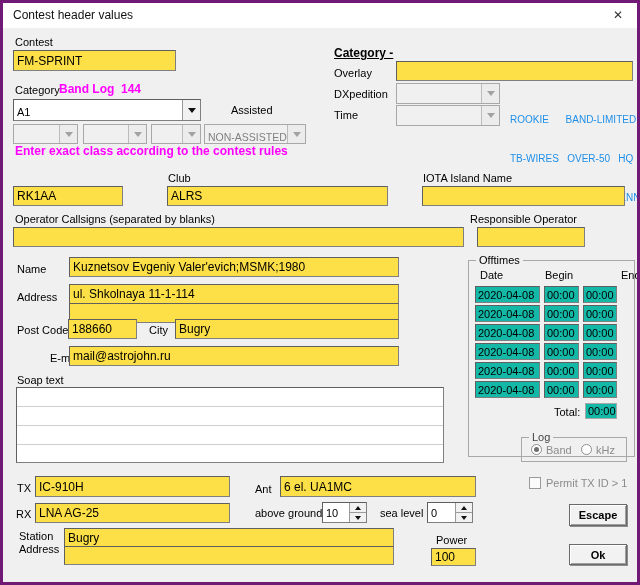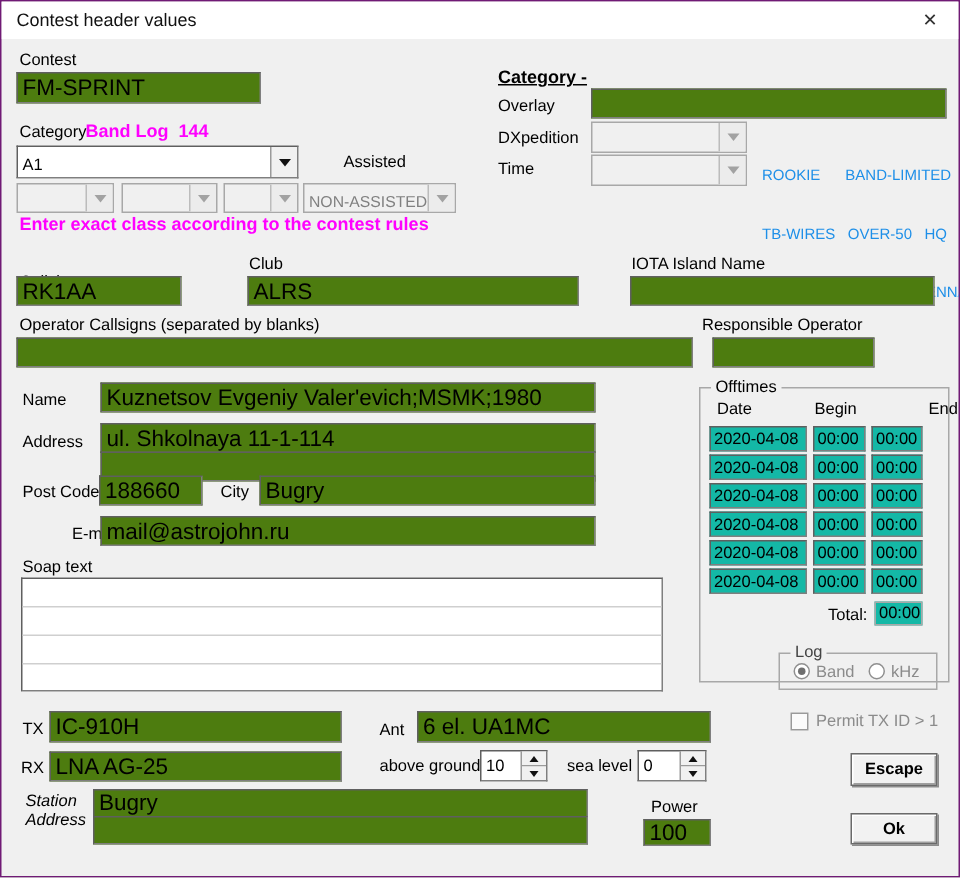--- a/index.html
+++ b/index.html
@@ -1,28 +1,28 @@
 <!DOCTYPE html>
 <html><head>
 <meta charset="utf-8">
 <style>
   html,body{margin:0;padding:0;background:#c8c8c8;}
   .win{position:relative;width:640px;height:585px;background:#f0f0f0;
-       font-family:"Liberation Sans",sans-serif;border:1px solid #701a75;box-sizing:border-box;overflow:hidden;}
+       font-family:"Liberation Sans",sans-serif;border:3px solid #701a75;box-sizing:border-box;overflow:hidden;}
   .titlebar{position:absolute;left:0;top:0;width:100%;height:25px;background:#ffffff;}
   .title{position:absolute;left:10px;top:5px;font-size:12px;color:#111;}
   .closebtn{position:absolute;right:4px;top:2px;width:30px;height:21px;text-align:center;
             line-height:21px;font-size:12px;color:#333;}
   .lbl{position:absolute;font-size:11px;color:#000;white-space:pre;line-height:13px;}
   .b{font-weight:bold;}
   .magenta{font-weight:bold;}
   .underl{text-decoration:underline;}
   .gray{color:#8b8b8b;}
-  .tb{position:absolute;background:#4d7c0f;border:1px solid #7f7f7f;border-top-color:#5f5f5f;border-left-color:#5f5f5f;
-      box-sizing:border-box;font-size:15px;color:#000;display:flex;align-items:center;
+  .tb{position:absolute;background:#fde047;border:1px solid #7f7f7f;border-top-color:#5f5f5f;border-left-color:#5f5f5f;
+      box-sizing:border-box;font-size:12px;color:#000;display:flex;align-items:center;
       padding:0 3px;white-space:pre;overflow:hidden;}
   .combo{position:absolute;background:#fff;border:1px solid #7f7f7f;border-top-color:#5f5f5f;border-left-color:#5f5f5f;
       box-sizing:border-box;display:flex;}
   .ctxt{flex:1;font-size:11px;display:flex;align-items:center;padding:12px 3px;white-space:pre;overflow:hidden;}
   .cbtn{width:17px;background:#f1f1f1;border-left:1px solid #9a9a9a;display:flex;align-items:center;justify-content:center;}
   .arrd{width:0;height:0;border-left:4px solid transparent;border-right:4px solid transparent;border-top:5px solid #111;}
   .combo.dis{background:#f0f0f0;border-color:#a8a8a8;}
   .combo.dis .ctxt{color:#808080;}
   .combo.dis .cbtn{background:#ececec;border-left-color:#bcbcbc;}
   .combo.dis .arrd{border-top-color:#a2a2a2;}
@@ -234,21 +234,21 @@
     <div class="sbtns">
       <div class="sup">
           <span class="arru"></span>
         </div>
       <div class="sdn">
           <span class="arrd2"></span>
         </div>
     </div>
   </div>
 
-  <div class="lbl" style="left:16px;top:527px;font-style:italic;">Station
+  <div class="lbl" style="left:16px;top:527px;">Station
 Address</div>
   <div class="tb" style="left:61px;top:525px;width:330px;height:19px;">Bugry</div>
   <div class="tb" style="left:61px;top:543px;width:330px;height:19px;"></div>
 
   <div class="lbl" style="left:433px;top:531px;">Power</div>
   <div class="tb" style="left:428px;top:545px;width:45px;height:18px;">100</div>
 
   <div class="btn3d" style="left:566px;top:501px;width:58px;height:22px;">Escape</div>
   <div class="btn3d" style="left:566px;top:541px;width:58px;height:21px;">Ok</div>
 

